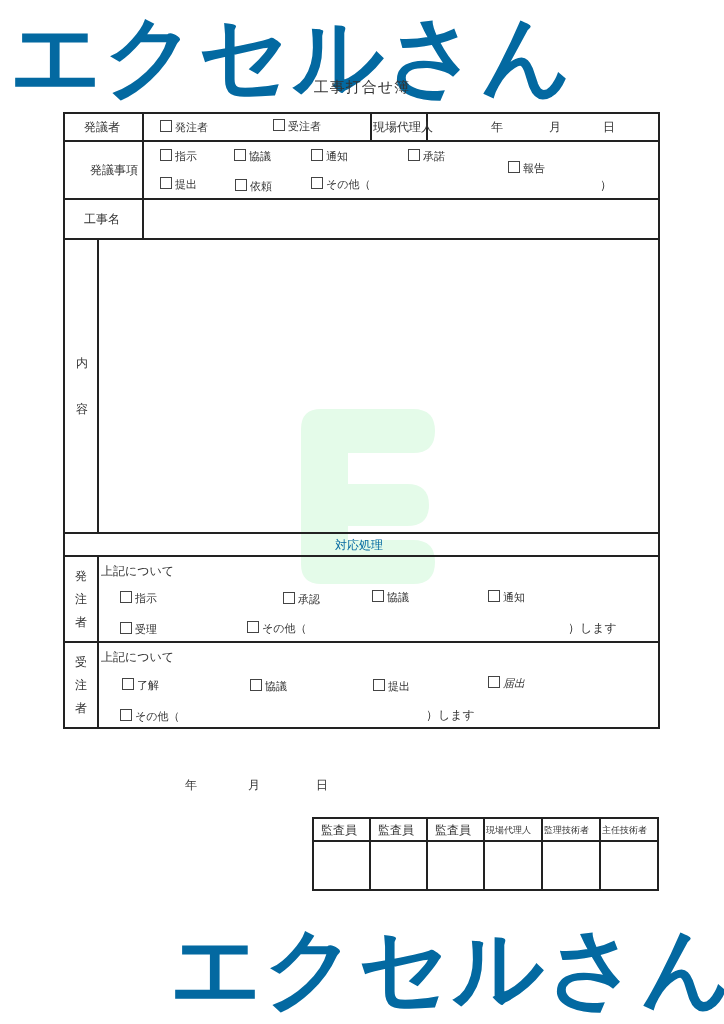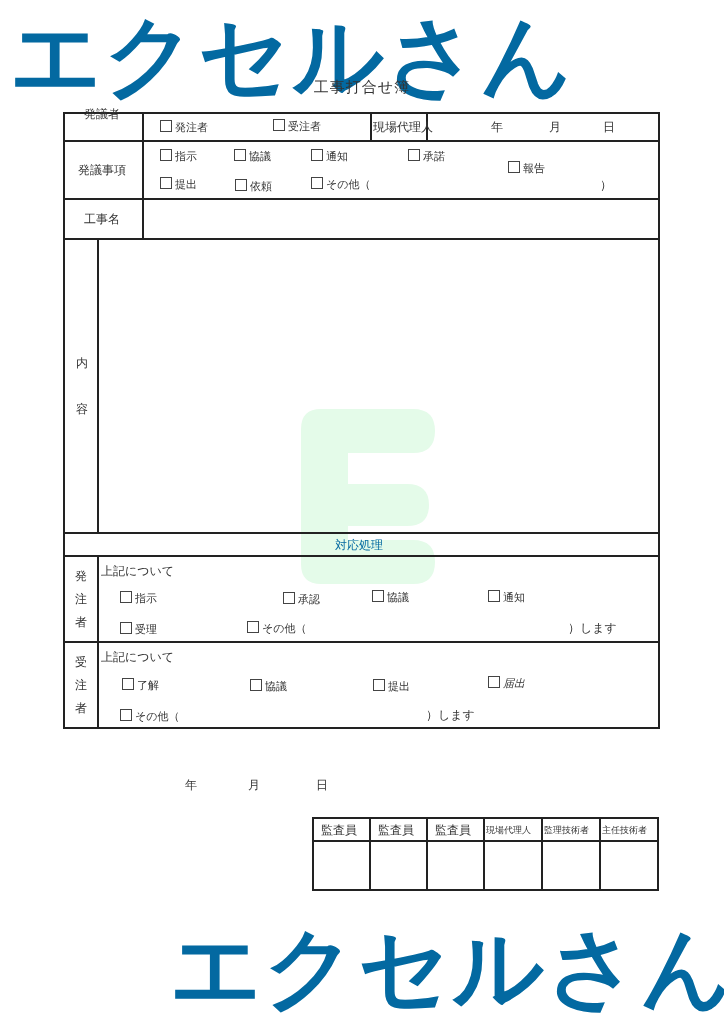--- a/index.html
+++ b/index.html
@@ -30,30 +30,30 @@
 
 <div class="abs title">工事打合せ簿</div>
 
 <div class="b" style="left:63px;top:112px;width:597px;height:617px;"></div>
 
 <div class="hl" style="left:63px;top:140px;width:597px;"></div>
 <div class="vl" style="left:142px;top:112px;height:127px;"></div>
 <div class="vl" style="left:370px;top:112px;height:29px;"></div>
 <div class="vl" style="left:426px;top:112px;height:29px;"></div>
 
-<div class="t t12" style="left:84px;top:106px;">発議者</div>
+<div class="t t12" style="left:84px;top:119px;">発議者</div>
 <div class="t" style="left:160px;top:120px;"><span class="cb"></span><span>発注者</span></div>
 <div class="t" style="left:273px;top:119px;"><span class="cb"></span><span>受注者</span></div>
 <div class="t t12" style="left:373px;top:119px;">現場代理人</div>
 <div class="t t12" style="left:491px;top:119px;">年</div>
 <div class="t t12" style="left:549px;top:119px;">月</div>
 <div class="t t12" style="left:603px;top:119px;">日</div>
 
 <div class="hl" style="left:63px;top:198px;width:597px;"></div>
-<div class="t t12" style="left:78px;top:162px;">発議事項</div>
+<div class="t t12" style="left:90px;top:162px;">発議事項</div>
 <div class="t" style="left:160px;top:149px;"><span class="cb"></span><span>指示</span></div>
 <div class="t" style="left:234px;top:149px;"><span class="cb"></span><span>協議</span></div>
 <div class="t" style="left:311px;top:149px;"><span class="cb"></span><span>通知</span></div>
 <div class="t" style="left:408px;top:149px;"><span class="cb"></span><span>承諾</span></div>
 <div class="t" style="left:508px;top:161px;"><span class="cb"></span><span>報告</span></div>
 <div class="t" style="left:160px;top:177px;"><span class="cb"></span><span>提出</span></div>
 <div class="t" style="left:235px;top:179px;"><span class="cb"></span><span>依頼</span></div>
 <div class="t" style="left:311px;top:177px;"><span class="cb"></span><span>その他（</span></div>
 <div class="t t12" style="left:600px;top:177px;">）</div>
 

